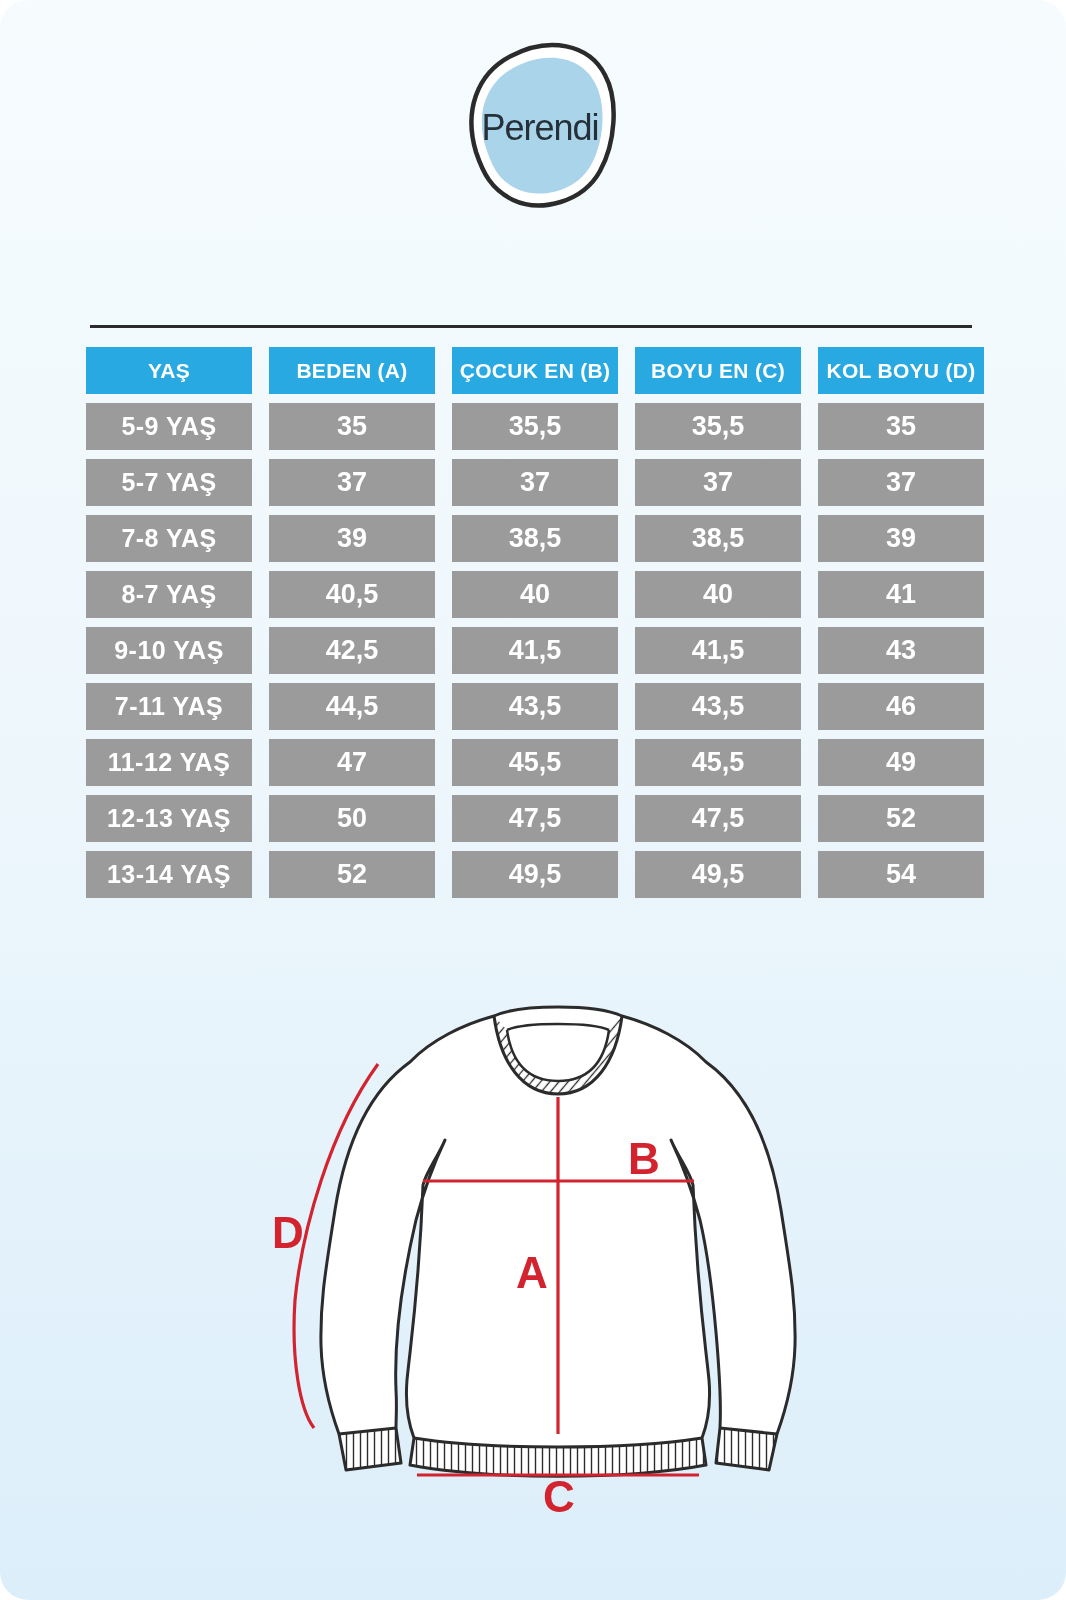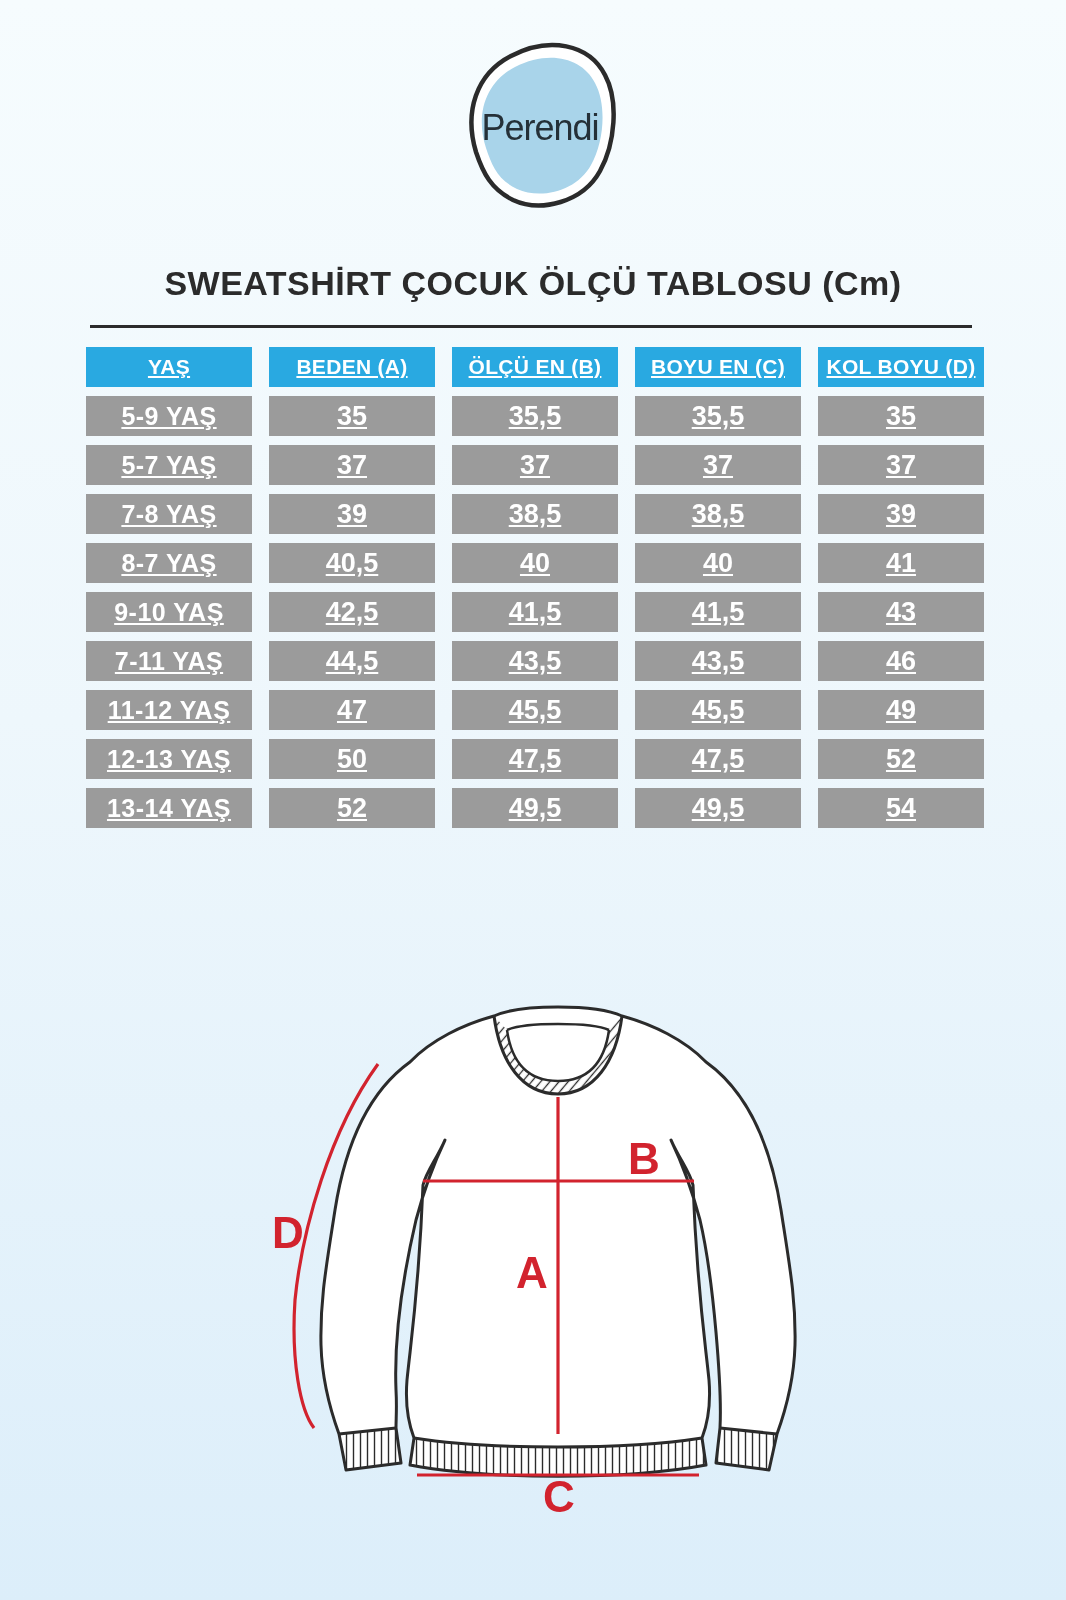--- a/index.html
+++ b/index.html
@@ -1,63 +1,63 @@
 <!DOCTYPE html>
 <html><head>
 <meta charset="utf-8">
 <style>
   html,body{margin:0;padding:0;}
   .page{
     position:relative; width:1066px; height:1600px; overflow:hidden;
     background:linear-gradient(180deg,#f6fcfe 0%,#eef7fc 45%,#dceefa 100%);
     font-family:"Liberation Sans", sans-serif;
+    border-radius:28px;
   }
   .logo-svg{position:absolute; left:425px; top:18px;}
   .logo-text{font-family:"Liberation Sans",sans-serif; font-size:36px; font-weight:400;
     letter-spacing:-1px; fill:#253038;}
   .page-title{
     position:absolute; left:0; top:264px; width:1066px; text-align:center;
     font-size:34px; font-weight:700; letter-spacing:.5px; color:#2b2b2b;
   }
   .title-rule{position:absolute; left:90px; top:325px; width:882px; height:3px; background:#2b2b2b;}
   .size-table{
     position:absolute; left:86px; top:347px;
     display:grid; grid-template-columns:repeat(5,166px); gap:9px 17px;
   }
   .trow{display:contents;}
   .th,.td{
-    height:40px; display:flex; align-items:center; justify-content:center;
-    color:#ffffff; font-weight:700;text-decoration:underline;
+    height:47px; display:flex; align-items:center; justify-content:center;
+    color:#ffffff; font-weight:700;
   }
   .th{background:#29a9e1; font-size:21px; letter-spacing:.3px;}
   .td{background:#9b9b9b; font-size:27px;}
   .td.age{font-size:25px; letter-spacing:.5px;}
   .diagram-svg{position:absolute; left:255px; top:975px;}
   .measure-label{font-family:"Liberation Sans",sans-serif; font-size:44px; font-weight:700;
     fill:#d2232e; text-anchor:middle;}
 </style>
 </head>
 <body>
 
 <div class="page">
 
   <svg class="logo-svg" width="220" height="215" viewBox="425 18 220 215">
     <path d="M476,152 C464,112 476,74 511,56 C549,36 589,44 605,75 C619,101 615,144 600,171 C583,202 541,213 513,200 C491,189 483,173 476,152 Z" fill="#ffffff" stroke="#2b2b2b" stroke-width="4.5"></path>
     <path d="M486,148 C475,114 486,82 515,67 C548,50 582,57 595,83 C607,105 604,142 591,165 C577,191 541,200 517,189 C498,180 492,166 486,148 Z" fill="#a9d4ea"></path>
     <text class="logo-text" x="540" y="140" text-anchor="middle">Perendi</text>
   </svg>
 
-  <div class="page-title">SWEATSHİRT ÇOCUK ÖLÇÜ TABLOSU (Cm)</div>
   <div class="title-rule"></div>
 
   <div class="size-table">
     <div class="trow">
       <div class="th">YAŞ</div>
       <div class="th">BEDEN (A)</div>
-      <div class="th">ÖLÇÜ EN (B)</div>
+      <div class="th">ÇOCUK EN (B)</div>
       <div class="th">BOYU EN (C)</div>
       <div class="th">KOL BOYU (D)</div>
     </div>
 
     <div class="trow">
       <div class="td age">5-9 YAŞ</div>
       <div class="td">35</div>
       <div class="td">35,5</div>
       <div class="td">35,5</div>
       <div class="td">35</div>

